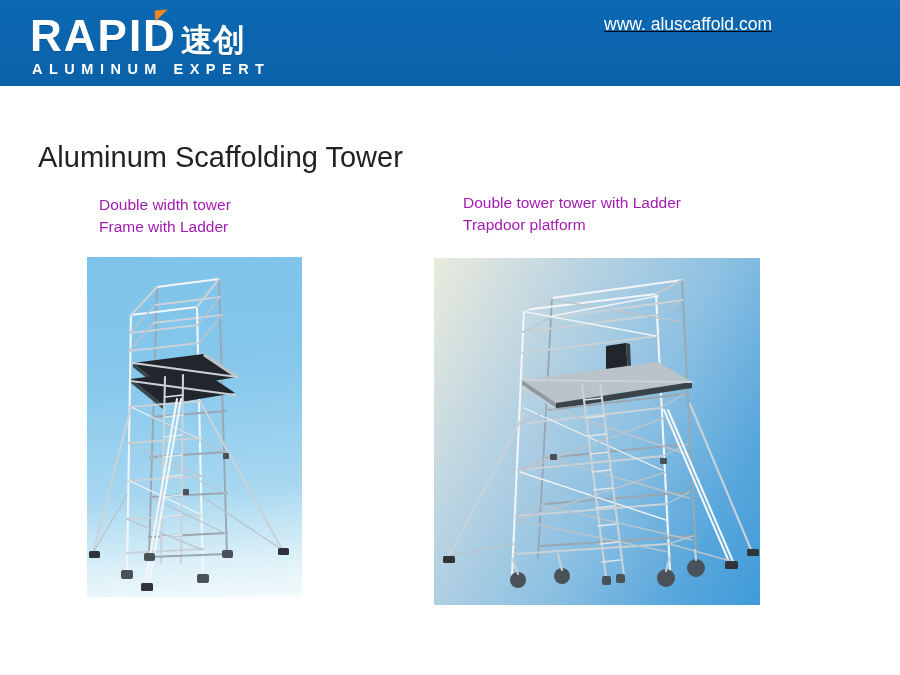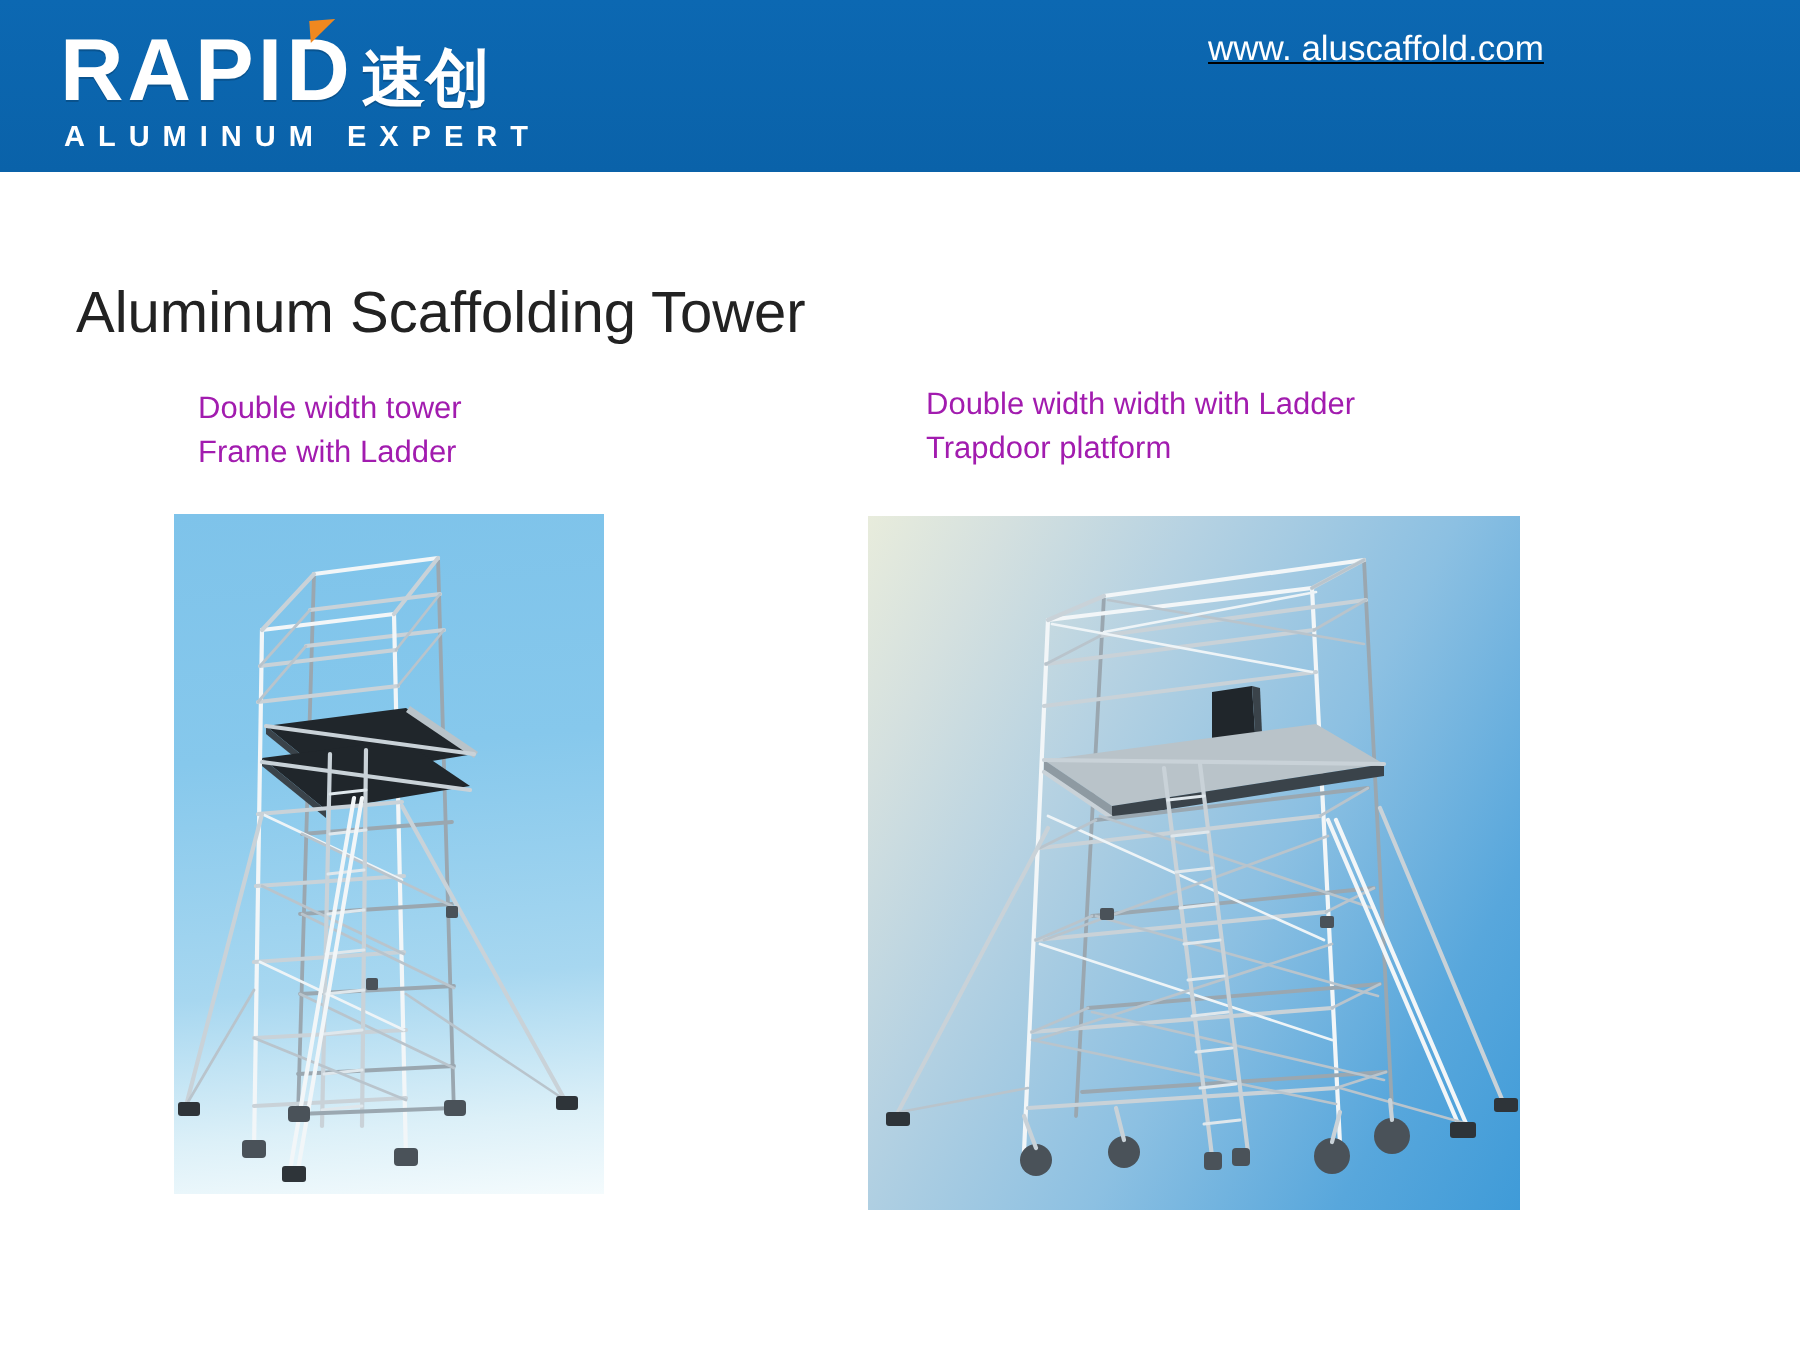--- a/index.html
+++ b/index.html
@@ -172,21 +172,21 @@
 </div>
 
 <div class="header-right">
   <div class="line">www. aluscaffold.com</div>
 </div>
 
 <div class="slide-title">Aluminum Scaffolding Tower</div>
 
 <div class="caption caption-left">Double width tower
 Frame with Ladder</div>
-<div class="caption caption-right">Double width width with Ladder
+<div class="caption caption-right">Double tower tower with Ladder
 Trapdoor platform</div>
 
 <div class="photo photo-left">
   <svg class="svg-scene" width="215" height="340" viewBox="0 0 215 340">
 
     <line class="tube-dk" x1="70" y1="30" x2="62" y2="300"></line>
     <line class="tube-dk" x1="132" y1="22" x2="140" y2="300"></line>
 
     <line class="tube-lit" x1="70" y1="30" x2="132" y2="22"></line>
     <line class="tube" x1="68" y1="48" x2="133" y2="40"></line>

